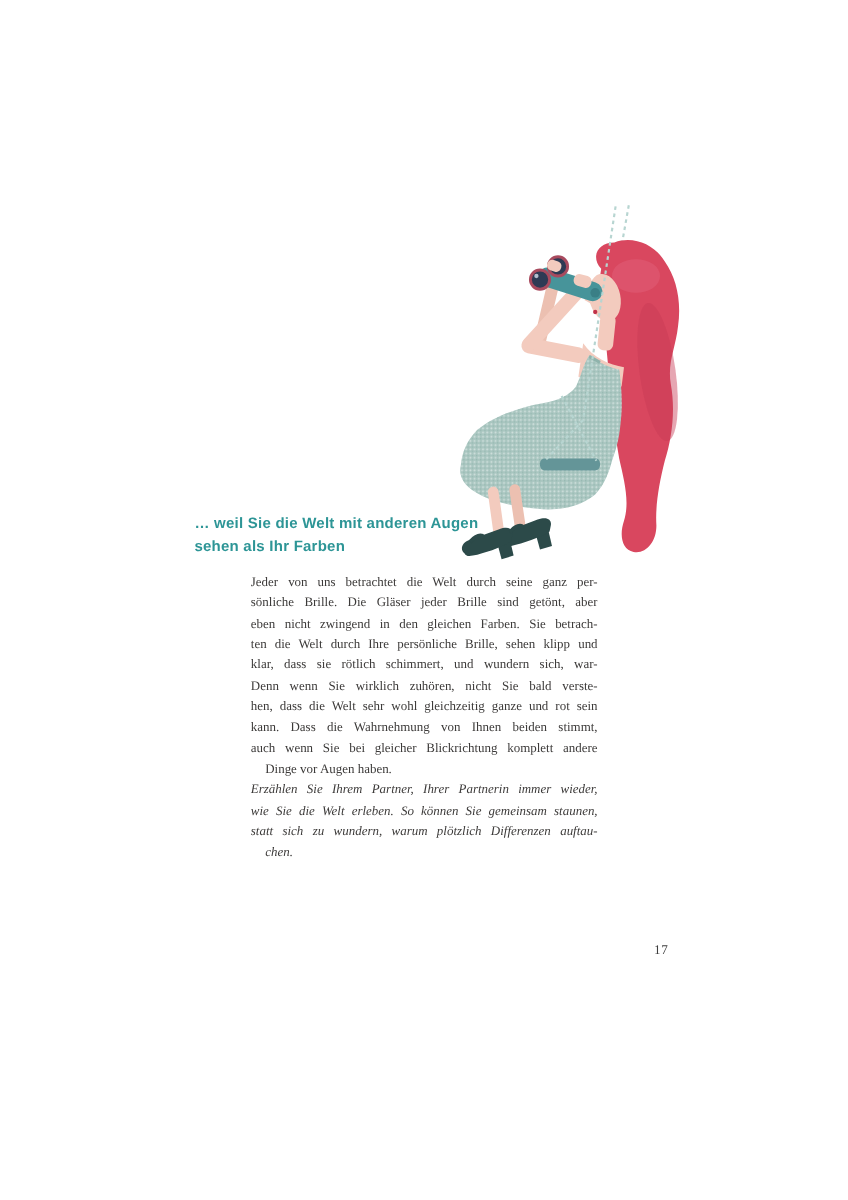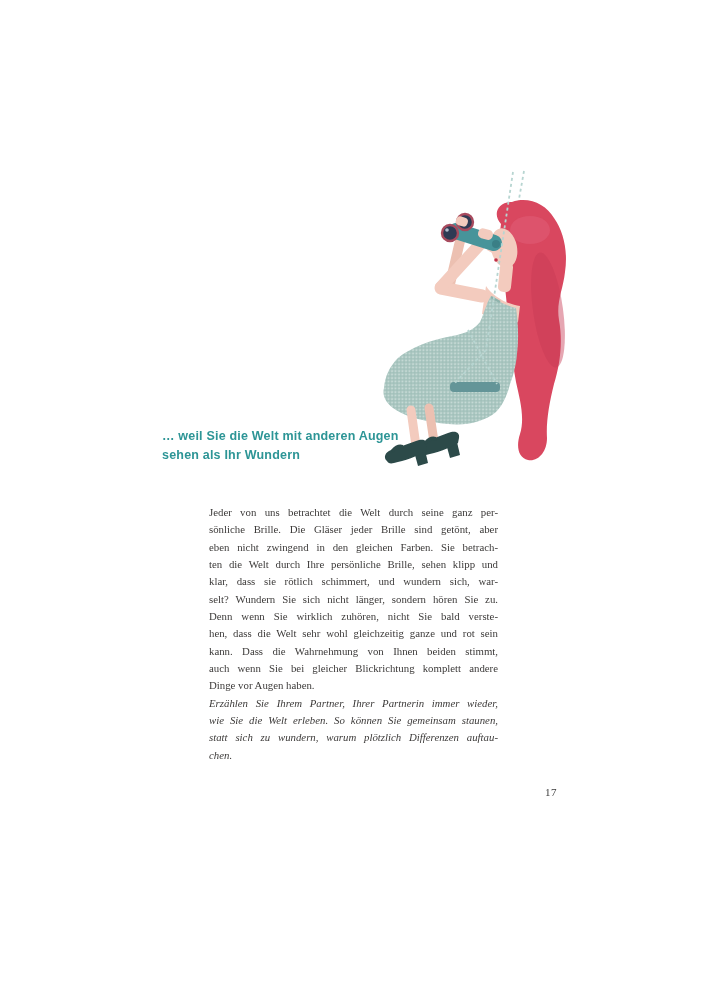--- a/index.html
+++ b/index.html
@@ -8,28 +8,28 @@
     font-family:"Liberation Serif",serif;overflow:hidden;
   }
   .page{position:absolute;left:0;top:0;width:707px;height:843px;background:#ffffff;}
   .illustration{position:absolute;left:370px;top:160px;width:210px;height:310px;}
   .heading{
     position:absolute;left:162px;top:427px;width:255px;
     font-family:"Liberation Sans",sans-serif;font-weight:bold;
     font-size:12.5px;line-height:19px;letter-spacing:.2px;color:#2d9596;
   }
   .body-text{
-    position:absolute;left:209px;top:504px;width:289px;
+    position:absolute;left:209px;top:477px;width:289px;
     font-size:10.8px;line-height:17.35px;color:#3c3a39;
   }
   .jline{
     text-align:justify;text-align-last:justify;
     height:17.35px;overflow:hidden;
   }
-  .jline.last{text-align:left;text-align-last:left;}
+  .jline.last{text-align:left;text-align-last:left;margin-left:12px;}
   .italic{font-style:italic;}
   .pageno{
     position:absolute;left:545px;top:786px;width:30px;
     font-size:11px;color:#3d3d3d;letter-spacing:.5px;
   }
 </style>
 </head>
 <body>
 
 <div class="page">
@@ -139,30 +139,29 @@
     </g>
 
     <g stroke="#b7d5d1" stroke-width="1.8" stroke-dasharray="3 3" fill="none">
       <polyline points="143,12 116,190 84,224"></polyline>
       <line x1="98" y1="170" x2="127" y2="224"></line>
     </g>
   </svg>
 
   <div class="heading">
     <div>… weil Sie die Welt mit anderen Augen</div>
-    <div>sehen als Ihr Wundern</div>
+    <div>sehen als Ihr Farben</div>
   </div>
 
   <div class="body-text">
     <div class="jline">Jeder von uns betrachtet die Welt durch seine ganz per-</div>
     <div class="jline">sönliche Brille. Die Gläser jeder Brille sind getönt, aber</div>
     <div class="jline">eben nicht zwingend in den gleichen Farben. Sie betrach-</div>
     <div class="jline">ten die Welt durch Ihre persönliche Brille, sehen klipp und</div>
     <div class="jline">klar, dass sie rötlich schimmert, und wundern sich, war-</div>
-    <div class="jline">selt? Wundern Sie sich nicht länger, sondern hören Sie zu.</div>
     <div class="jline">Denn wenn Sie wirklich zuhören, nicht Sie bald verste-</div>
     <div class="jline">hen, dass die Welt sehr wohl gleichzeitig ganze und rot sein</div>
     <div class="jline">kann. Dass die Wahrnehmung von Ihnen beiden stimmt,</div>
     <div class="jline">auch wenn Sie bei gleicher Blickrichtung komplett andere</div>
     <div class="jline last">Dinge vor Augen haben.</div>
     <div class="jline italic">Erzählen Sie Ihrem Partner, Ihrer Partnerin immer wieder,</div>
     <div class="jline italic">wie Sie die Welt erleben. So können Sie gemeinsam staunen,</div>
     <div class="jline italic">statt sich zu wundern, warum plötzlich Differenzen auftau-</div>
     <div class="jline italic last">chen.</div>
   </div>

